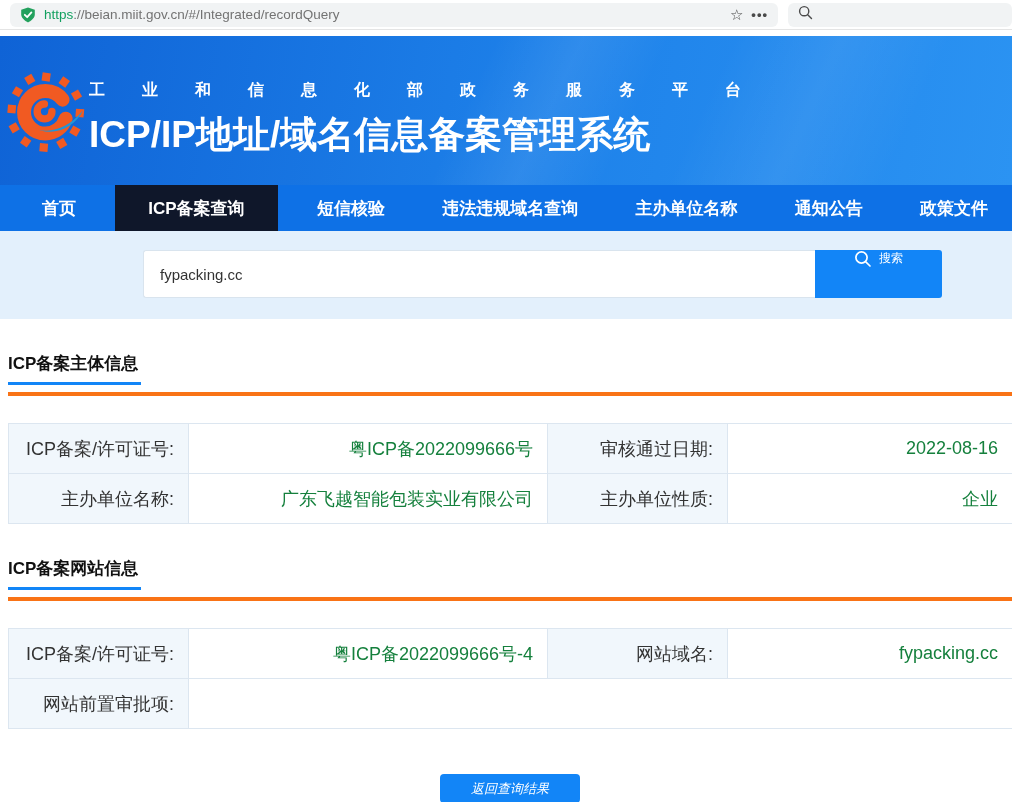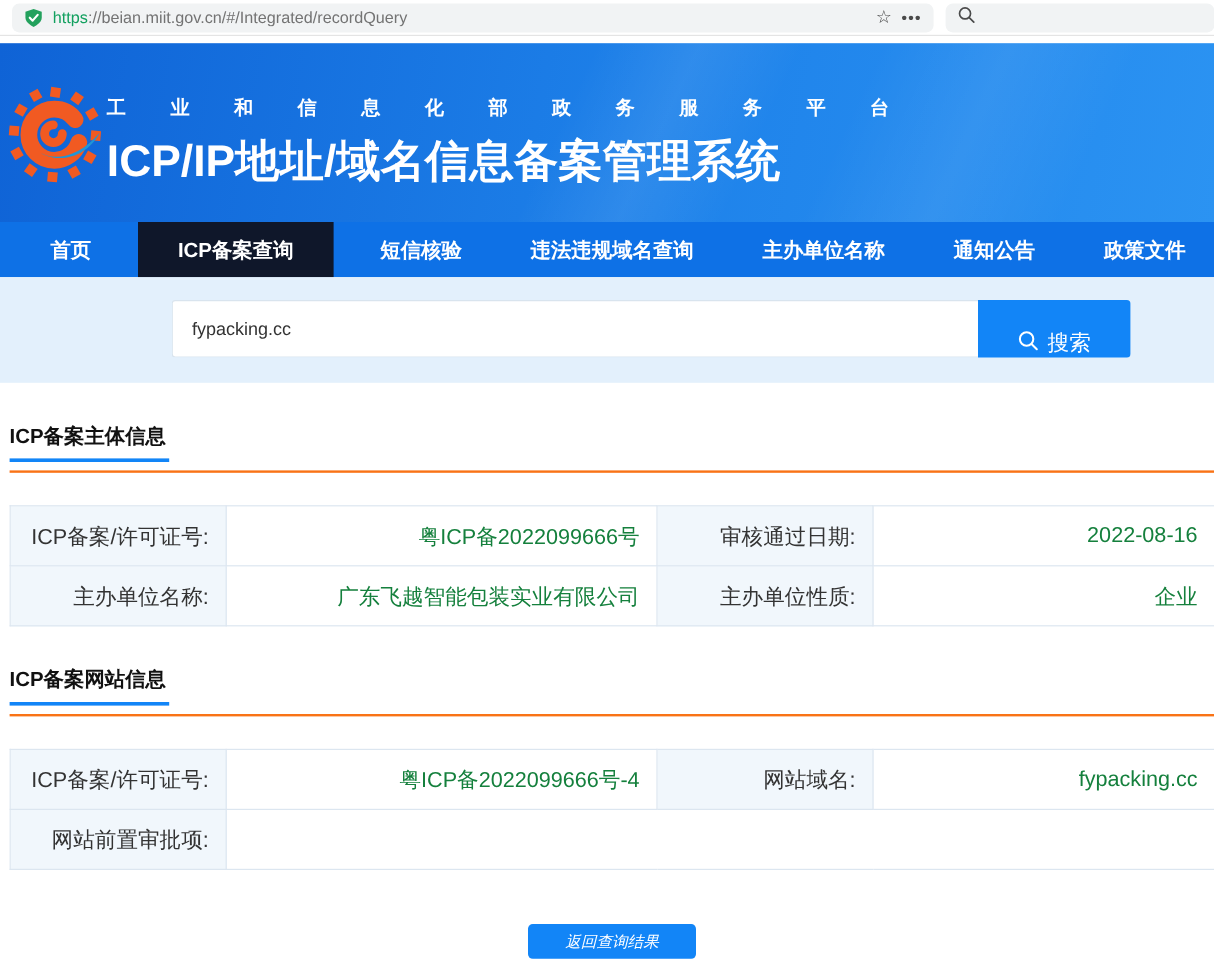--- a/index.html
+++ b/index.html
@@ -118,34 +118,34 @@
   .search-btn {
     position: absolute;
     left: 815px;
     top: 19px;
     width: 127px;
     height: 48px;
     background: #1285f7;
     color: #fff;
     border: none;
     border-radius: 0 3px 3px 0;
-    font-size: 18px;
+    font-size: 12px;
     cursor: pointer;
     display: flex;
-    align-items: flex-end;
+    align-items: flex-start;
     justify-content: center;
     gap: 7px;
     font-family: Liberation Serif, serif;
   }
 
   
   .content { padding: 0 0 0 8px; background: #fff; }
   .section-head {
     margin-top: 33px;
-    border-bottom: 2px solid #f97316;
+    border-bottom: 4px solid #f97316;
   }
   .section-title {
     display: inline-block;
     font-size: 17px;
     font-weight: 700;
     color: #111;
     padding: 0 3px 7px 0;
     border-bottom: 3px solid #1285f7;
     margin-bottom: 7px;
   }

